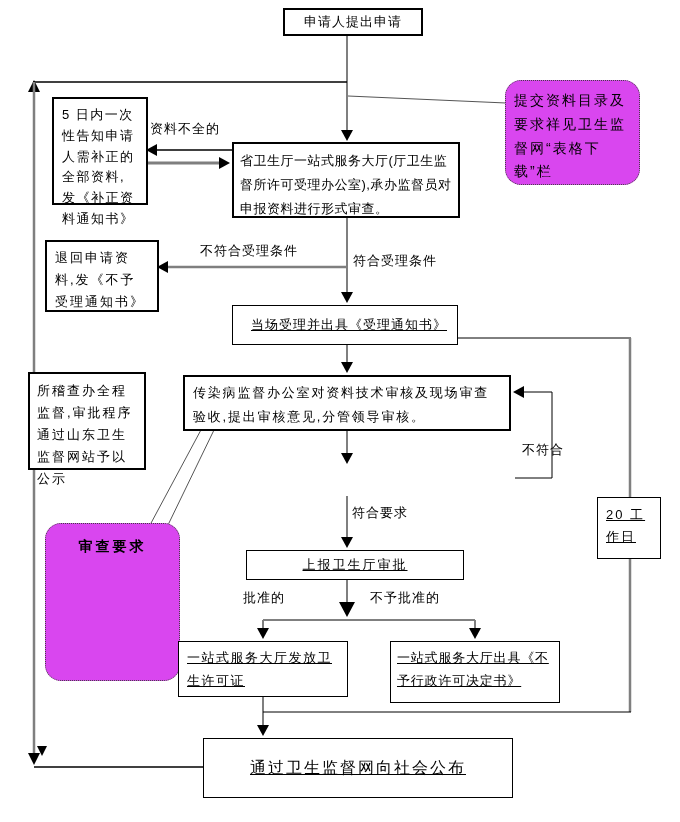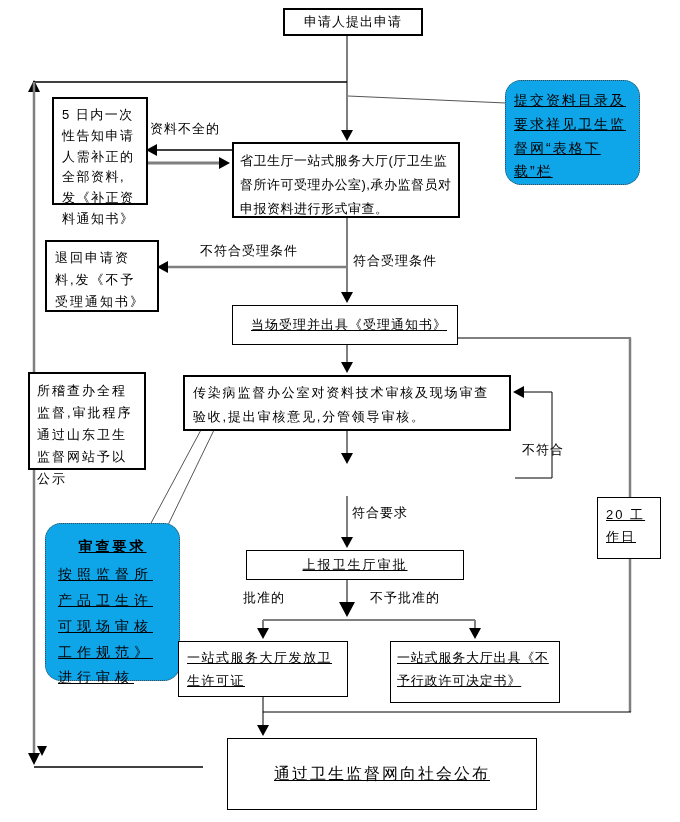--- a/index.html
+++ b/index.html
@@ -10,42 +10,42 @@
   }
   #wires{position:absolute;left:0;top:0;width:680px;height:822px;z-index:0;}
   .box{
     position:absolute;z-index:1;background:#fff;border:2px solid #000;
     font-size:13px;line-height:1.75;letter-spacing:1px;
     box-sizing:border-box;padding:4px 8px;
   }
   .b1{border-width:1px;text-decoration:underline;}
   .center{display:flex;align-items:center;justify-content:center;text-align:center;}
   .callout{
-    position:absolute;z-index:1;background:#0ea5e9;border:1px dotted #444;
-    border-radius:16px;box-sizing:border-box;font-size:14px;text-decoration:underline;
+    position:absolute;z-index:1;background:#d946ef;border:1px dotted #444;
+    border-radius:16px;box-sizing:border-box;font-size:14px;
   }
   .lbl{
     position:absolute;z-index:2;font-size:13px;letter-spacing:1px;
     white-space:nowrap;
   }
   #b-start{left:283px;top:8px;width:140px;height:28px;padding:0;}
   #b-callout-top{left:505px;top:80px;width:135px;height:105px;padding:8px 8px;line-height:1.7;letter-spacing:2px;}
   #b-notice5{left:52px;top:97px;width:96px;height:108px;padding:6px 8px;line-height:1.6;letter-spacing:1.5px;}
   #b-formal{left:232px;top:142px;width:228px;height:76px;padding:5px 6px;line-height:1.85;letter-spacing:0.5px;font-size:13px;}
   #b-return{left:45px;top:240px;width:114px;height:72px;padding:5px 8px;line-height:1.7;letter-spacing:2px;}
   #b-accept{left:232px;top:305px;width:226px;height:40px;padding:0 0 0 18px;display:flex;align-items:center;}
   #b-supervise{left:28px;top:372px;width:118px;height:98px;padding:6px 7px;line-height:1.7;letter-spacing:2px;}
   #b-tech{left:183px;top:375px;width:328px;height:56px;padding:4px 8px;line-height:1.85;letter-spacing:1.8px;}
   #b-precheck{left:183px;top:466px;width:332px;height:30px;padding:0;letter-spacing:1.5px;}
   #b-callout-review{left:45px;top:523px;width:135px;height:158px;padding:10px 12px;font-size:14px;line-height:1.85;letter-spacing:5px;}
   #b-submit{left:246px;top:550px;width:218px;height:30px;padding:0;letter-spacing:2px;}
   #b-days20{left:597px;top:497px;width:64px;height:62px;padding:6px 8px;line-height:1.7;letter-spacing:2px;}
   #b-issue{left:178px;top:641px;width:170px;height:56px;padding:4px 8px;line-height:1.8;letter-spacing:1.5px;}
   #b-deny{left:390px;top:641px;width:170px;height:62px;padding:4px 6px;line-height:1.8;letter-spacing:0.8px;}
-  #b-publish{left:203px;top:738px;width:310px;height:72px;padding:0;font-size:16px;letter-spacing:2px;margin-left:24px;}
+  #b-publish{left:203px;top:738px;width:310px;height:60px;padding:0;font-size:16px;letter-spacing:2px;}
   #l-incomplete{left:150px;top:120px;}
   #l-notmeet{left:200px;top:242px;}
   #l-meet{left:353px;top:252px;}
   #l-notconform{left:522px;top:441px;}
   #l-meetreq{left:352px;top:504px;}
   #l-approved{left:243px;top:589px;}
   #l-notapproved{left:370px;top:589px;}
   .c-title{font-weight:bold;text-align:center;letter-spacing:3px;margin-bottom:2px;}
 </style>
 </head>
@@ -123,21 +123,20 @@
 
   <div class="box b1" id="b-accept">当场受理并出具《受理通知书》</div>
 
   <div class="box" id="b-supervise">所稽查办全程监督,审批程序通过山东卫生监督网站予以公示</div>
 
   <div class="box" id="b-tech">传染病监督办公室对资料技术审核及现场审查验收,提出审核意见,分管领导审核。</div>
 
 
   <div class="callout" id="b-callout-review">
     <div class="c-title">审查要求</div>
-    <div>按照监督所产品卫生许可现场审核工作规范》进行审核</div>
   </div>
 
   <div class="box b1 center" id="b-submit">上报卫生厅审批</div>
 
   <div class="box b1" id="b-days20">20 工作日</div>
 
   <div class="box b1" id="b-issue">一站式服务大厅发放卫生许可证</div>
 
   <div class="box b1" id="b-deny">一站式服务大厅出具《不予行政许可决定书》</div>
 

